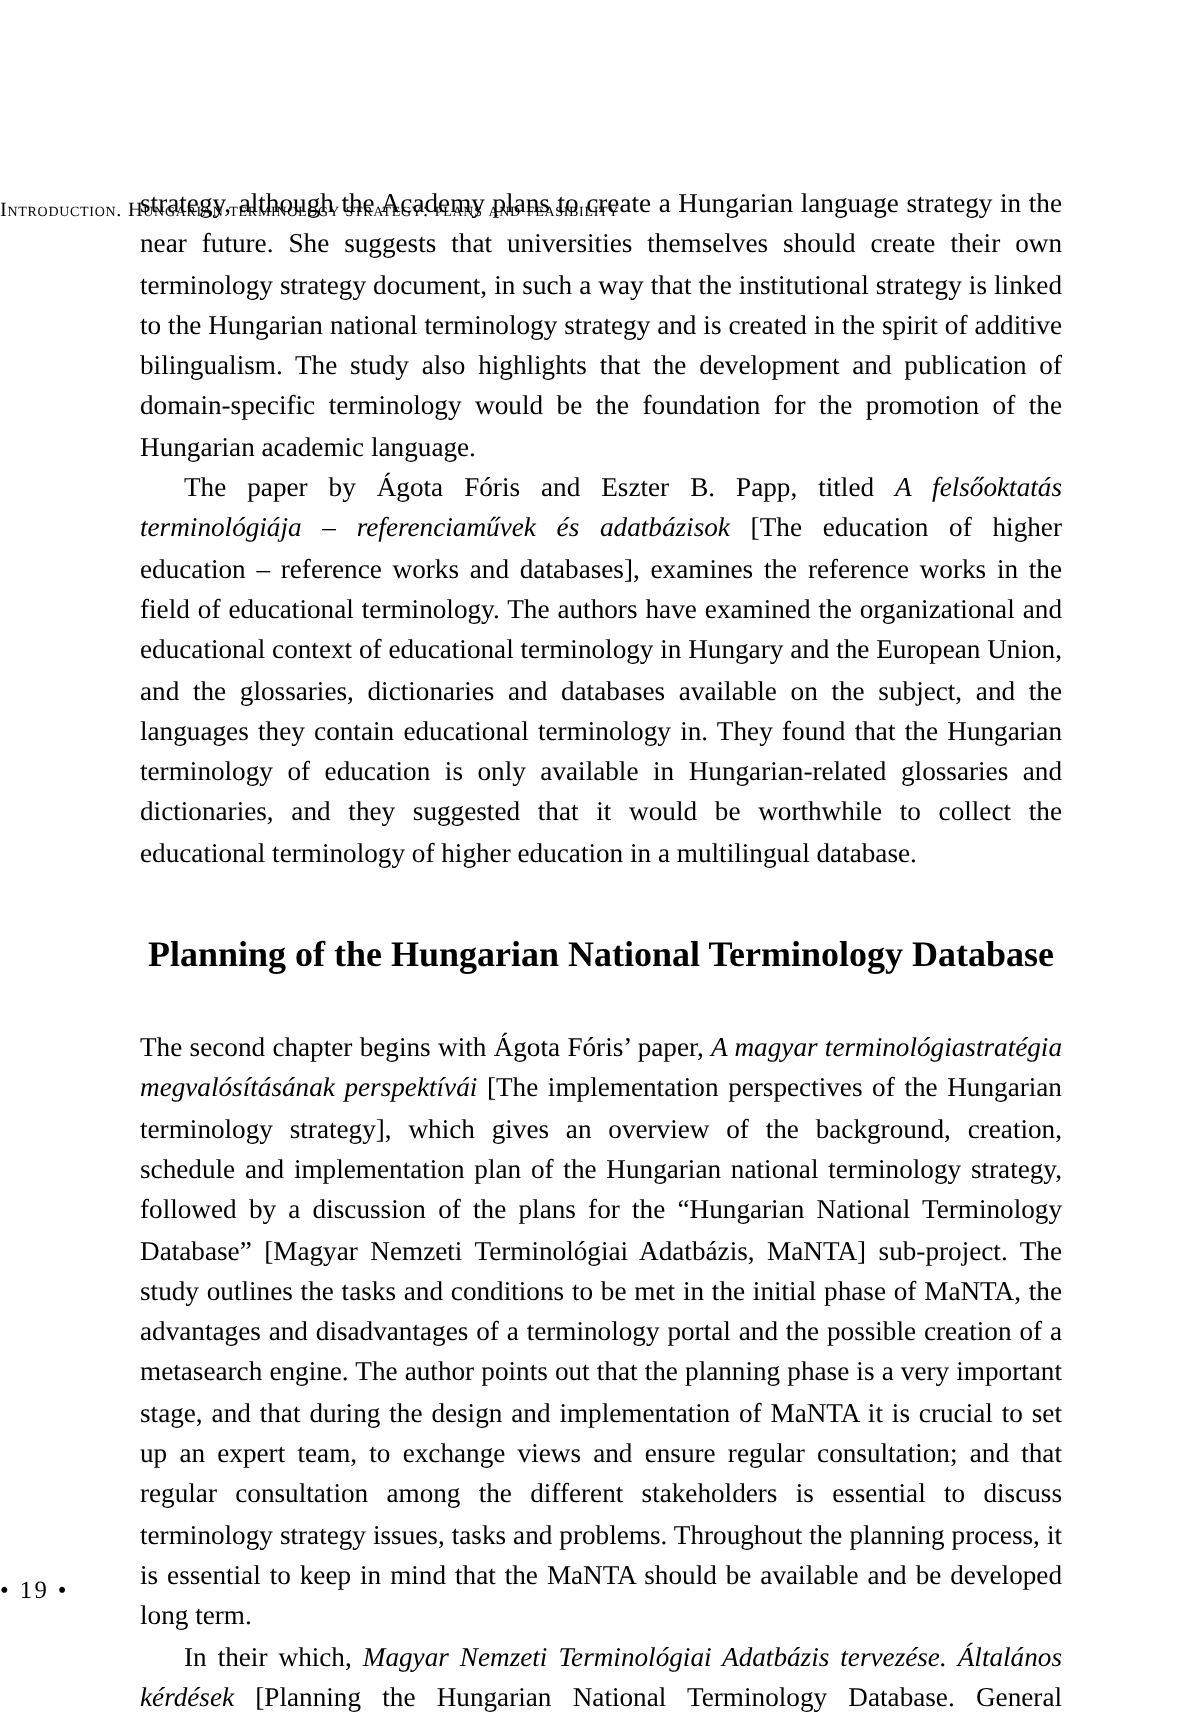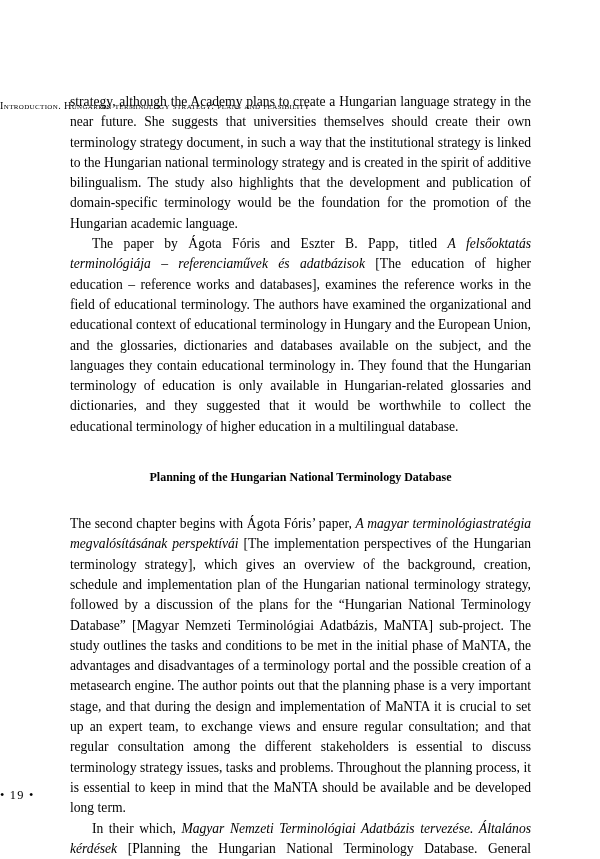--- a/index.html
+++ b/index.html
@@ -44,21 +44,21 @@
     line-height: 20.3px;
     text-align: justify;
     text-justify: inter-word;
     hyphens: manual;
   }
   p.indent {
     text-indent: 22px;
   }
   .section-heading {
     margin: 0;
-    font-size: 12px;
+    font-size: 18px;
     font-weight: bold;
     text-align: center;
     line-height: 20px;
   }
   .gap-before-heading {
     height: 30px;
   }
   .gap-after-heading {
     height: 27px;
   }

